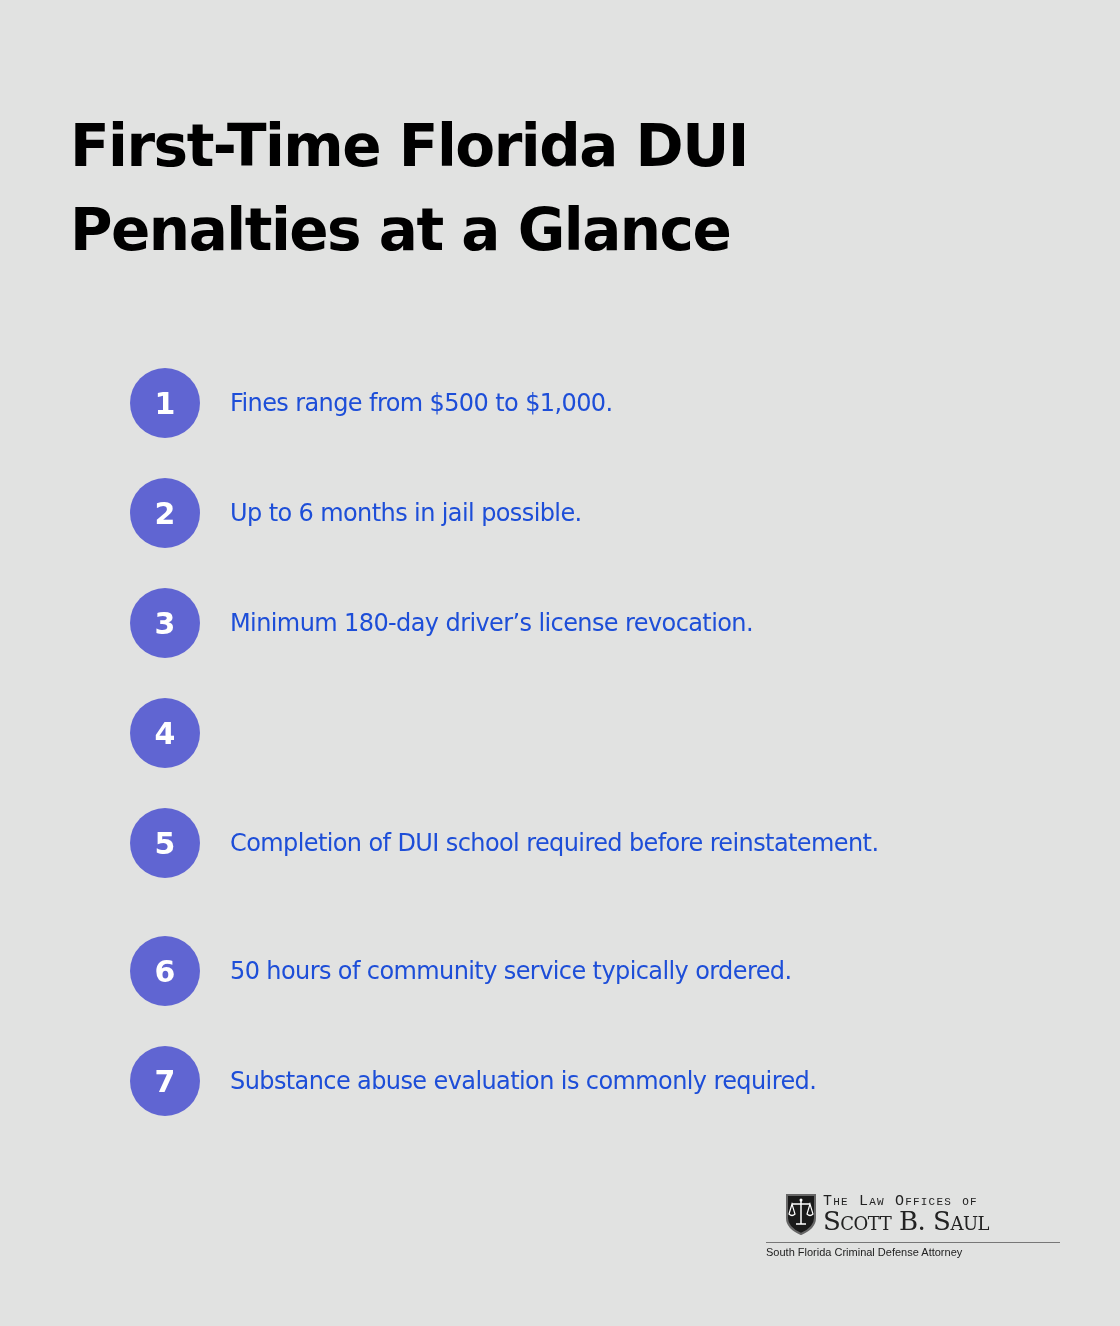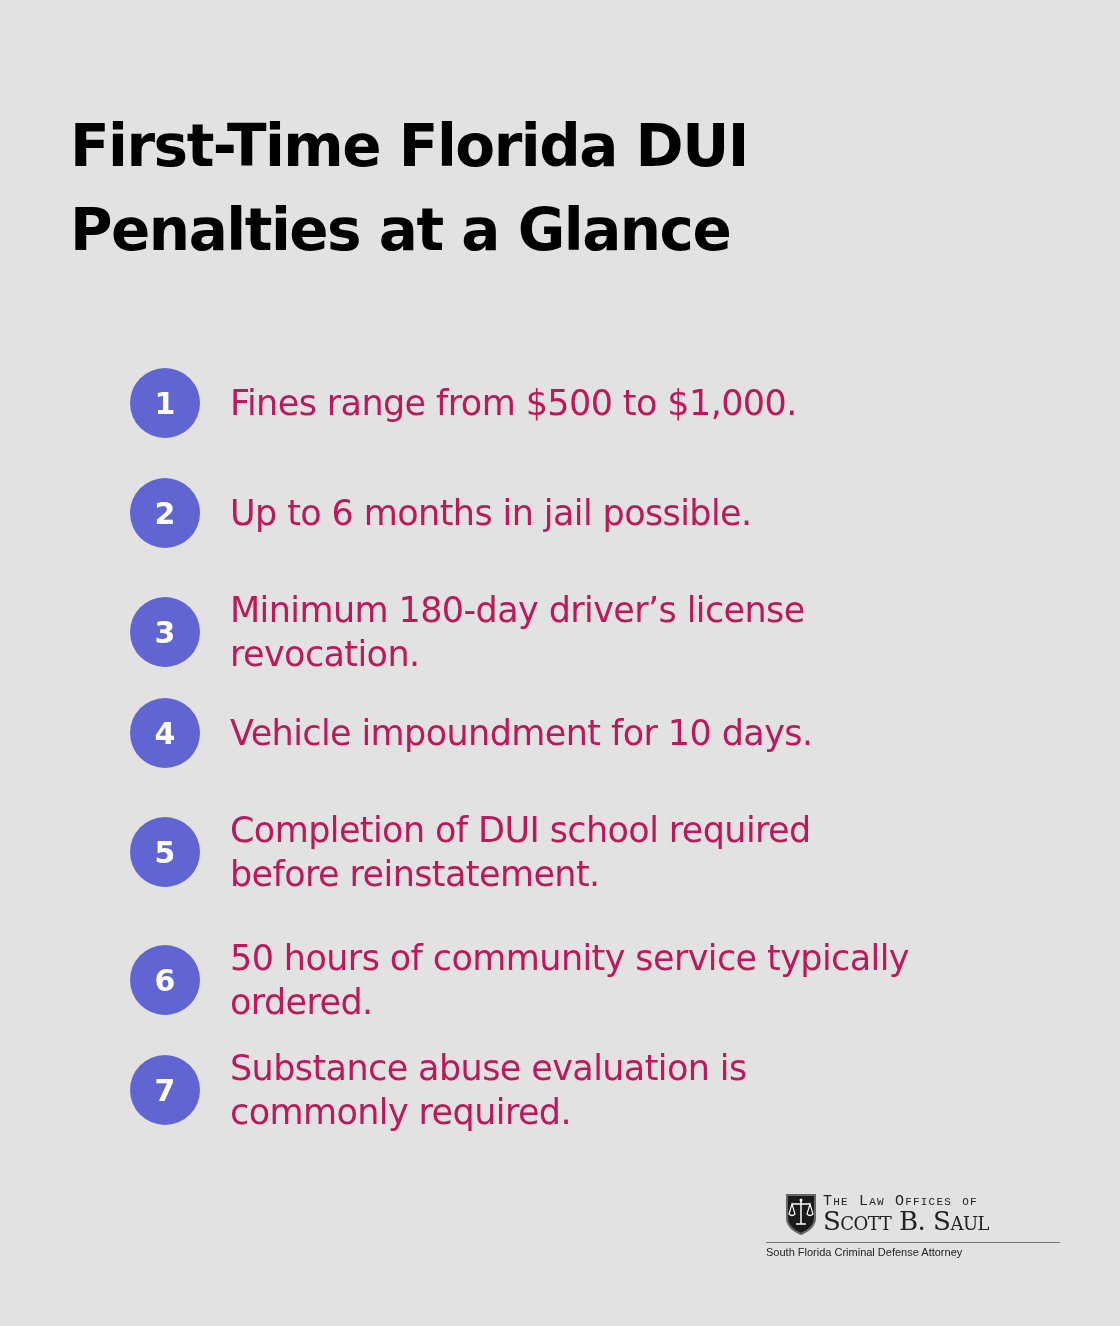--- a/index.html
+++ b/index.html
@@ -27,22 +27,22 @@
     .badge {
       width: 70px; height: 70px; border-radius: 50%;
       background: #6065d2; color: #fff;
       display: flex; align-items: center; justify-content: center;
       font-family: "DejaVu Sans", sans-serif; font-weight: bold; font-size: 30px;
       flex: 0 0 70px;
     }
     .text {
       margin-left: 30px;
       font-family: "DejaVu Sans", sans-serif;
-      font-size: 35px; line-height: 44px; letter-spacing: -0.6px;
-      color: #be185d;
+      font-size: 24px; line-height: 44px; letter-spacing: -0.6px;
+      color: #1d4ed8;
       width: 680px;
     }
     .logo { position: absolute; left: 766px; top: 1190px; width: 294px; height: 72px; }
     .logo .shield { position: absolute; left: 18px; top: 2px; width: 34px; height: 44px; }
     .logo .l1 {
       position: absolute; left: 57px; top: 3px;
       font-family: Liberation Mono, monospace; font-size: 15px; letter-spacing: 1.2px; color: #222;
       font-variant: small-caps; white-space: nowrap;
     }
     .logo .l2 {
@@ -69,21 +69,20 @@
   <div class="item" style="top:478px;">
     <div class="badge">2</div>
     <div class="text">Up to 6 months in jail possible.</div>
   </div>
   <div class="item" style="top:588px;">
     <div class="badge">3</div>
     <div class="text">Minimum 180-day driver’s license revocation.</div>
   </div>
   <div class="item" style="top:698px;">
     <div class="badge">4</div>
-    <div class="text">Vehicle impoundment for 10 days.</div>
   </div>
   <div class="item" style="top:808px;">
     <div class="badge">5</div>
     <div class="text">Completion of DUI school required before reinstatement.</div>
   </div>
   <div class="item" style="top:936px;">
     <div class="badge">6</div>
     <div class="text">50 hours of community service typically ordered.</div>
   </div>
   <div class="item" style="top:1046px;">

